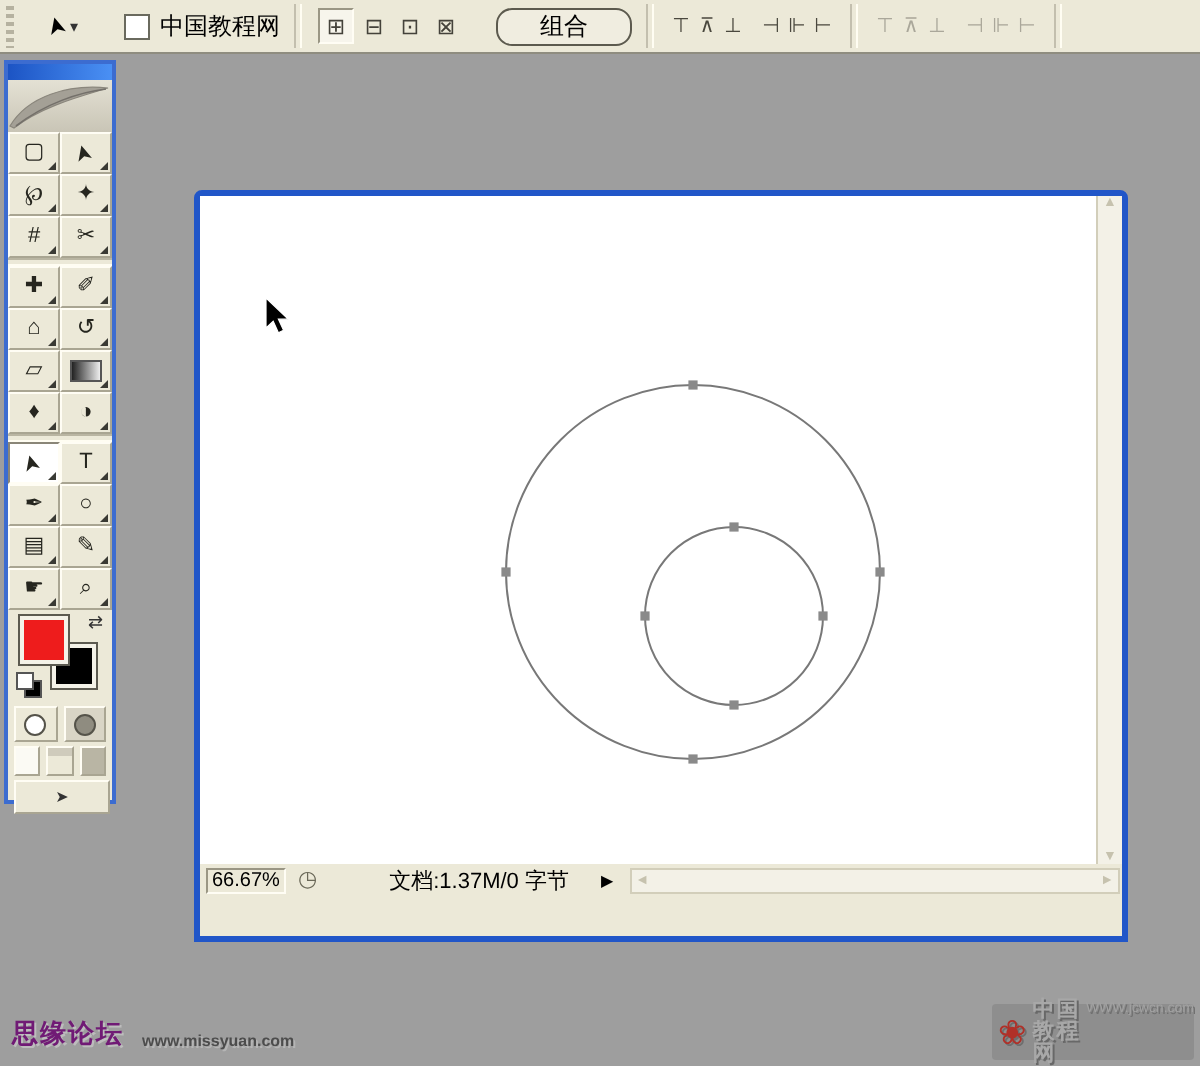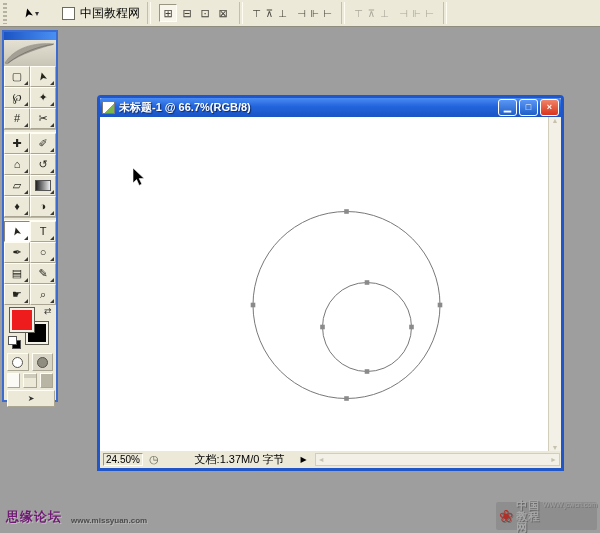--- a/index.html
+++ b/index.html
@@ -120,20 +120,21 @@
     <span class="blkarrow rot">➤</span>
     <span class="dd">▾</span>
   </div>
   <div class="cb"></div>
   <span class="cb-label">中国教程网</span>
   <div class="sep"></div>
   <div class="micon pressed">⊞</div>
   <div class="micon">⊟</div>
   <div class="micon">⊡</div>
   <div class="micon">⊠</div>
+  <div class="combine-btn">组合</div>
   <div class="sep"></div>
   <div class="aicon">⊤</div>
   <div class="aicon">⊼</div>
   <div class="aicon">⊥</div>
   <div class="agap"></div>
   <div class="aicon">⊣</div>
   <div class="aicon">⊩</div>
   <div class="aicon">⊢</div>
   <div class="sep"></div>
   <div class="aicon dis">⊤</div>
@@ -245,27 +246,20 @@
     <div class="scr-btn s1"></div>
     <div class="scr-btn s2"></div>
     <div class="scr-btn s3"></div>
   </div>
   <div class="p-ir">
     <div class="ir-btn">➤</div>
   </div>
 </div>
 
 <div id="doc">
-  <div class="titlebar">
-    <div class="doc-icon"></div>
-    <span class="doc-title">未标题-1 @ 66.7%(RGB/8)</span>
-    <div class="winbtn">▁</div>
-    <div class="winbtn">□</div>
-    <div class="winbtn close">×</div>
-  </div>
   <div class="client">
     <div class="canvas">
       <svg width="448" height="334" viewBox="0 0 448 334">
 
         <circle cx="246.5" cy="188" r="93.5" fill="none" stroke="#787878" stroke-width="1"></circle>
 
         <circle cx="267" cy="210" r="44.5" fill="none" stroke="#787878" stroke-width="1"></circle>
 
         <rect x="244.2" y="92.2" width="4.6" height="4.6" fill="#8a8a8a"></rect>
         <rect x="337.7" y="185.7" width="4.6" height="4.6" fill="#8a8a8a"></rect>
@@ -278,21 +272,21 @@
         <rect x="220.2" y="207.7" width="4.6" height="4.6" fill="#8a8a8a"></rect>
 
         <path d="M33 51 L33 66 L36.6 62.6 L39.2 68.4 L41.8 67.1 L39.2 61.6 L44.2 61.6 Z" fill="#000" stroke="#fff" stroke-width="0.6"></path>
       </svg>
     </div>
     <div class="vscroll">
       <span>▲</span>
       <span>▼</span>
     </div>
     <div class="statusbar">
-      <div class="zoombox">24.50%</div>
+      <div class="zoombox">66.67%</div>
       <span class="sicon">◷</span>
       <span class="docinfo">文档:1.37M/0 字节</span>
       <span class="menu-arrow">▶</span>
       <div class="hscroll">
         <span>◄</span>
         <span>►</span>
       </div>
     </div>
   </div>
 </div>

